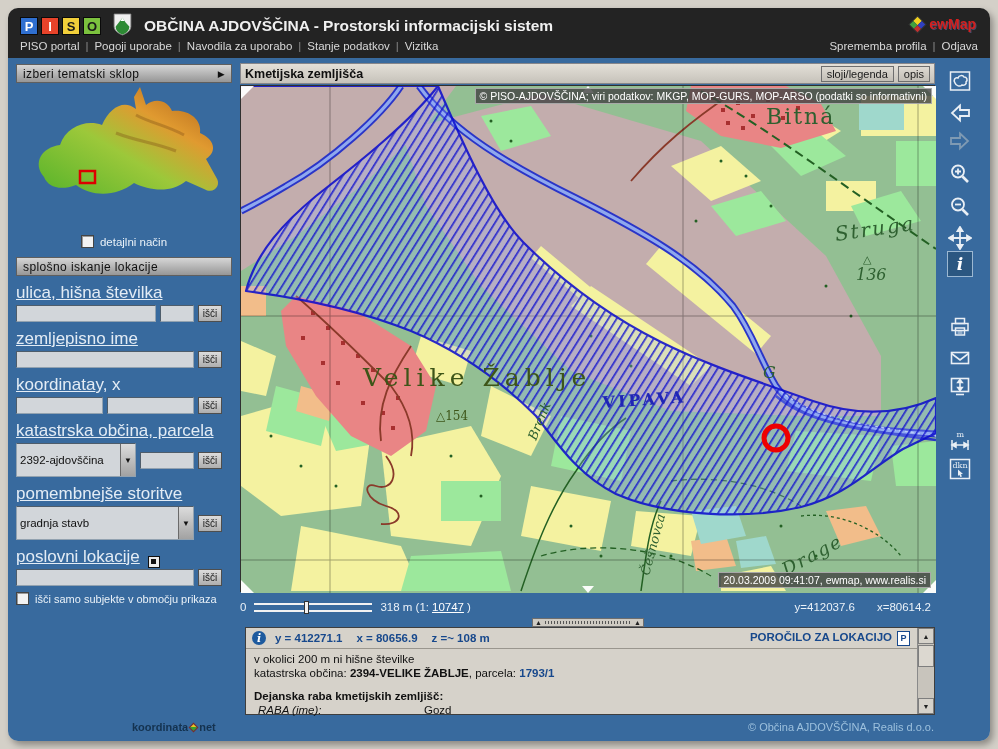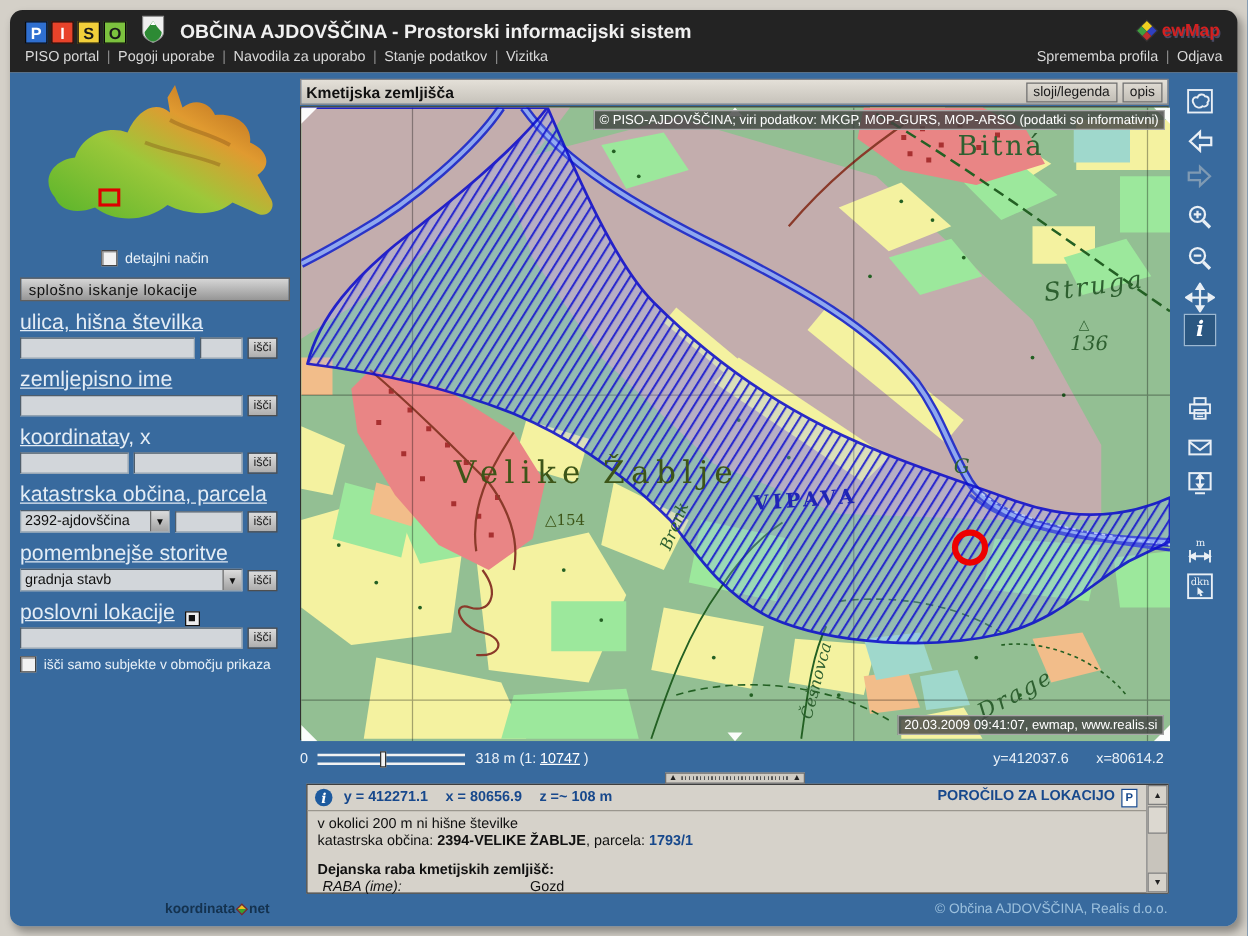--- a/index.html
+++ b/index.html
@@ -21,30 +21,30 @@
   .menurow a { color:#d8d8d8; text-decoration:none; cursor:pointer; }
   .menusep { color:#8a8a8a; margin:0 6px; }
   .menuright { margin-left:auto; display:flex; }
   .appbody { position:absolute; left:0; top:50px; width:982px; height:683px; background:#386a9e; border-radius:0 0 10px 10px; }
 
   
   .sidebar { position:absolute; left:8px; top:6px; width:216px; }
   .barhdr { height:19px; background:linear-gradient(#d6d6d6,#969696); border:1px solid #5f5f5f; color:#101010; font-size:12px; letter-spacing:.4px; display:flex; align-items:center; padding:0 6px; cursor:pointer; }
   .barhdr .arr { margin-left:auto; font-size:9px; color:#111; }
   .terrain { height:130px; margin-top:2px; position:relative; cursor:pointer; }
-  .detailrow { display:flex; justify-content:center; align-items:center; gap:6px; margin:4px 0 9px;text-align:center; }
+  .detailrow { display:flex; justify-content:center; align-items:center; gap:6px; margin:20px 0 9px;text-align:center; }
   .cb { width:13px; height:13px; background:#f2f2f2; border:1px solid #444; box-shadow:inset 1px 1px 0 #999; }
   .cblbl { color:#e9f1f8; font-size:11.5px; }
   .fldlbl { display:inline-block; color:#e3ecf5; font-size:17px; text-decoration:underline; margin:7px 0 2px; cursor:pointer; }
   .fldlbl.nou { text-decoration:none; }
   .frow { display:flex; gap:4px; width:206px; align-items:center; }
   .txt { height:17px; background:#d2d6da; border:1px solid #92a2b0; border-top-color:#4e5d6b; border-left-color:#4e5d6b; min-width:0; font-size:11px; padding:0 2px; font-family:"Liberation Sans",sans-serif; }
   .grow { flex:1 1 auto; } .w34 { flex:0 0 34px; } .w120 { flex:0 0 120px; } .half { flex:1 1 50%; }
   .isci { flex:0 0 24px; height:17px; background:linear-gradient(#dcdcdc,#aeaeae); border:1px solid #4e4e4e; font-size:10px; color:#1a1a1a; cursor:pointer; font-family:"Liberation Sans",sans-serif; padding:0; }
-  .sel { height:18px; background:#d2d6da; border:1px solid #92a2b0; border-top-color:#4e5d6b; display:flex; align-items:center; font-size:11.5px; color:#101010; padding:0 0 0 3px; cursor:pointer; }
+  .sel { height:34px; background:#d2d6da; border:1px solid #92a2b0; border-top-color:#4e5d6b; display:flex; align-items:center; font-size:11.5px; color:#101010; padding:0 0 0 3px; cursor:pointer; }
   .sel .val { white-space:nowrap; overflow:hidden; }
   .sel .dd { margin-left:auto; width:15px; align-self:stretch; background:linear-gradient(#dcdcdc,#a2a2a2); border-left:1px solid #6a6a6a; font-size:8px; color:#111; display:flex; align-items:center; justify-content:center; }
   .subicon { display:inline-flex; width:12px; height:12px; border:1px solid #111; background:#ececec; align-items:center; justify-content:center; vertical-align:-2px; margin-left:8px; cursor:pointer; }
   .subicon b { width:5px; height:5px; background:#111; }
   .subjrow { display:flex; align-items:center; gap:6px; margin-top:6px; width:206px; }
   .subjrow .cblbl { font-size:11px; }
 
   
   .maphdr { position:absolute; left:232px; top:5px; width:695px; height:21px; background:linear-gradient(#e4e0d8,#c6c2ba); border:1px solid #86868a; display:flex; align-items:center; padding:0 4px; }
   .maptitle { font-weight:bold; font-size:12.5px; color:#101010; }
@@ -132,20 +132,24 @@
         <a>Sprememba profila</a>
           <span class="menusep">|</span>
         <a>Odjava</a>
       </span>
     </div>
   </div>
 
   <div class="appbody">
 
     <div class="sidebar">
+      <div class="barhdr">
+        <span>izberi tematski sklop</span>
+        <span class="arr">▶</span>
+      </div>
       <div class="terrain">
         <svg width="216" height="130" viewBox="0 0 216 130">
           <defs>
             <linearGradient id="tg" x1="0" y1="1" x2="1" y2="0">
               <stop offset="0" stop-color="#56b32a"></stop>
                 <stop offset="0.42" stop-color="#9cc83a"></stop>
               <stop offset="0.68" stop-color="#e09a30"></stop>
                 <stop offset="1" stop-color="#a85a16"></stop>
             </linearGradient>
           </defs>

